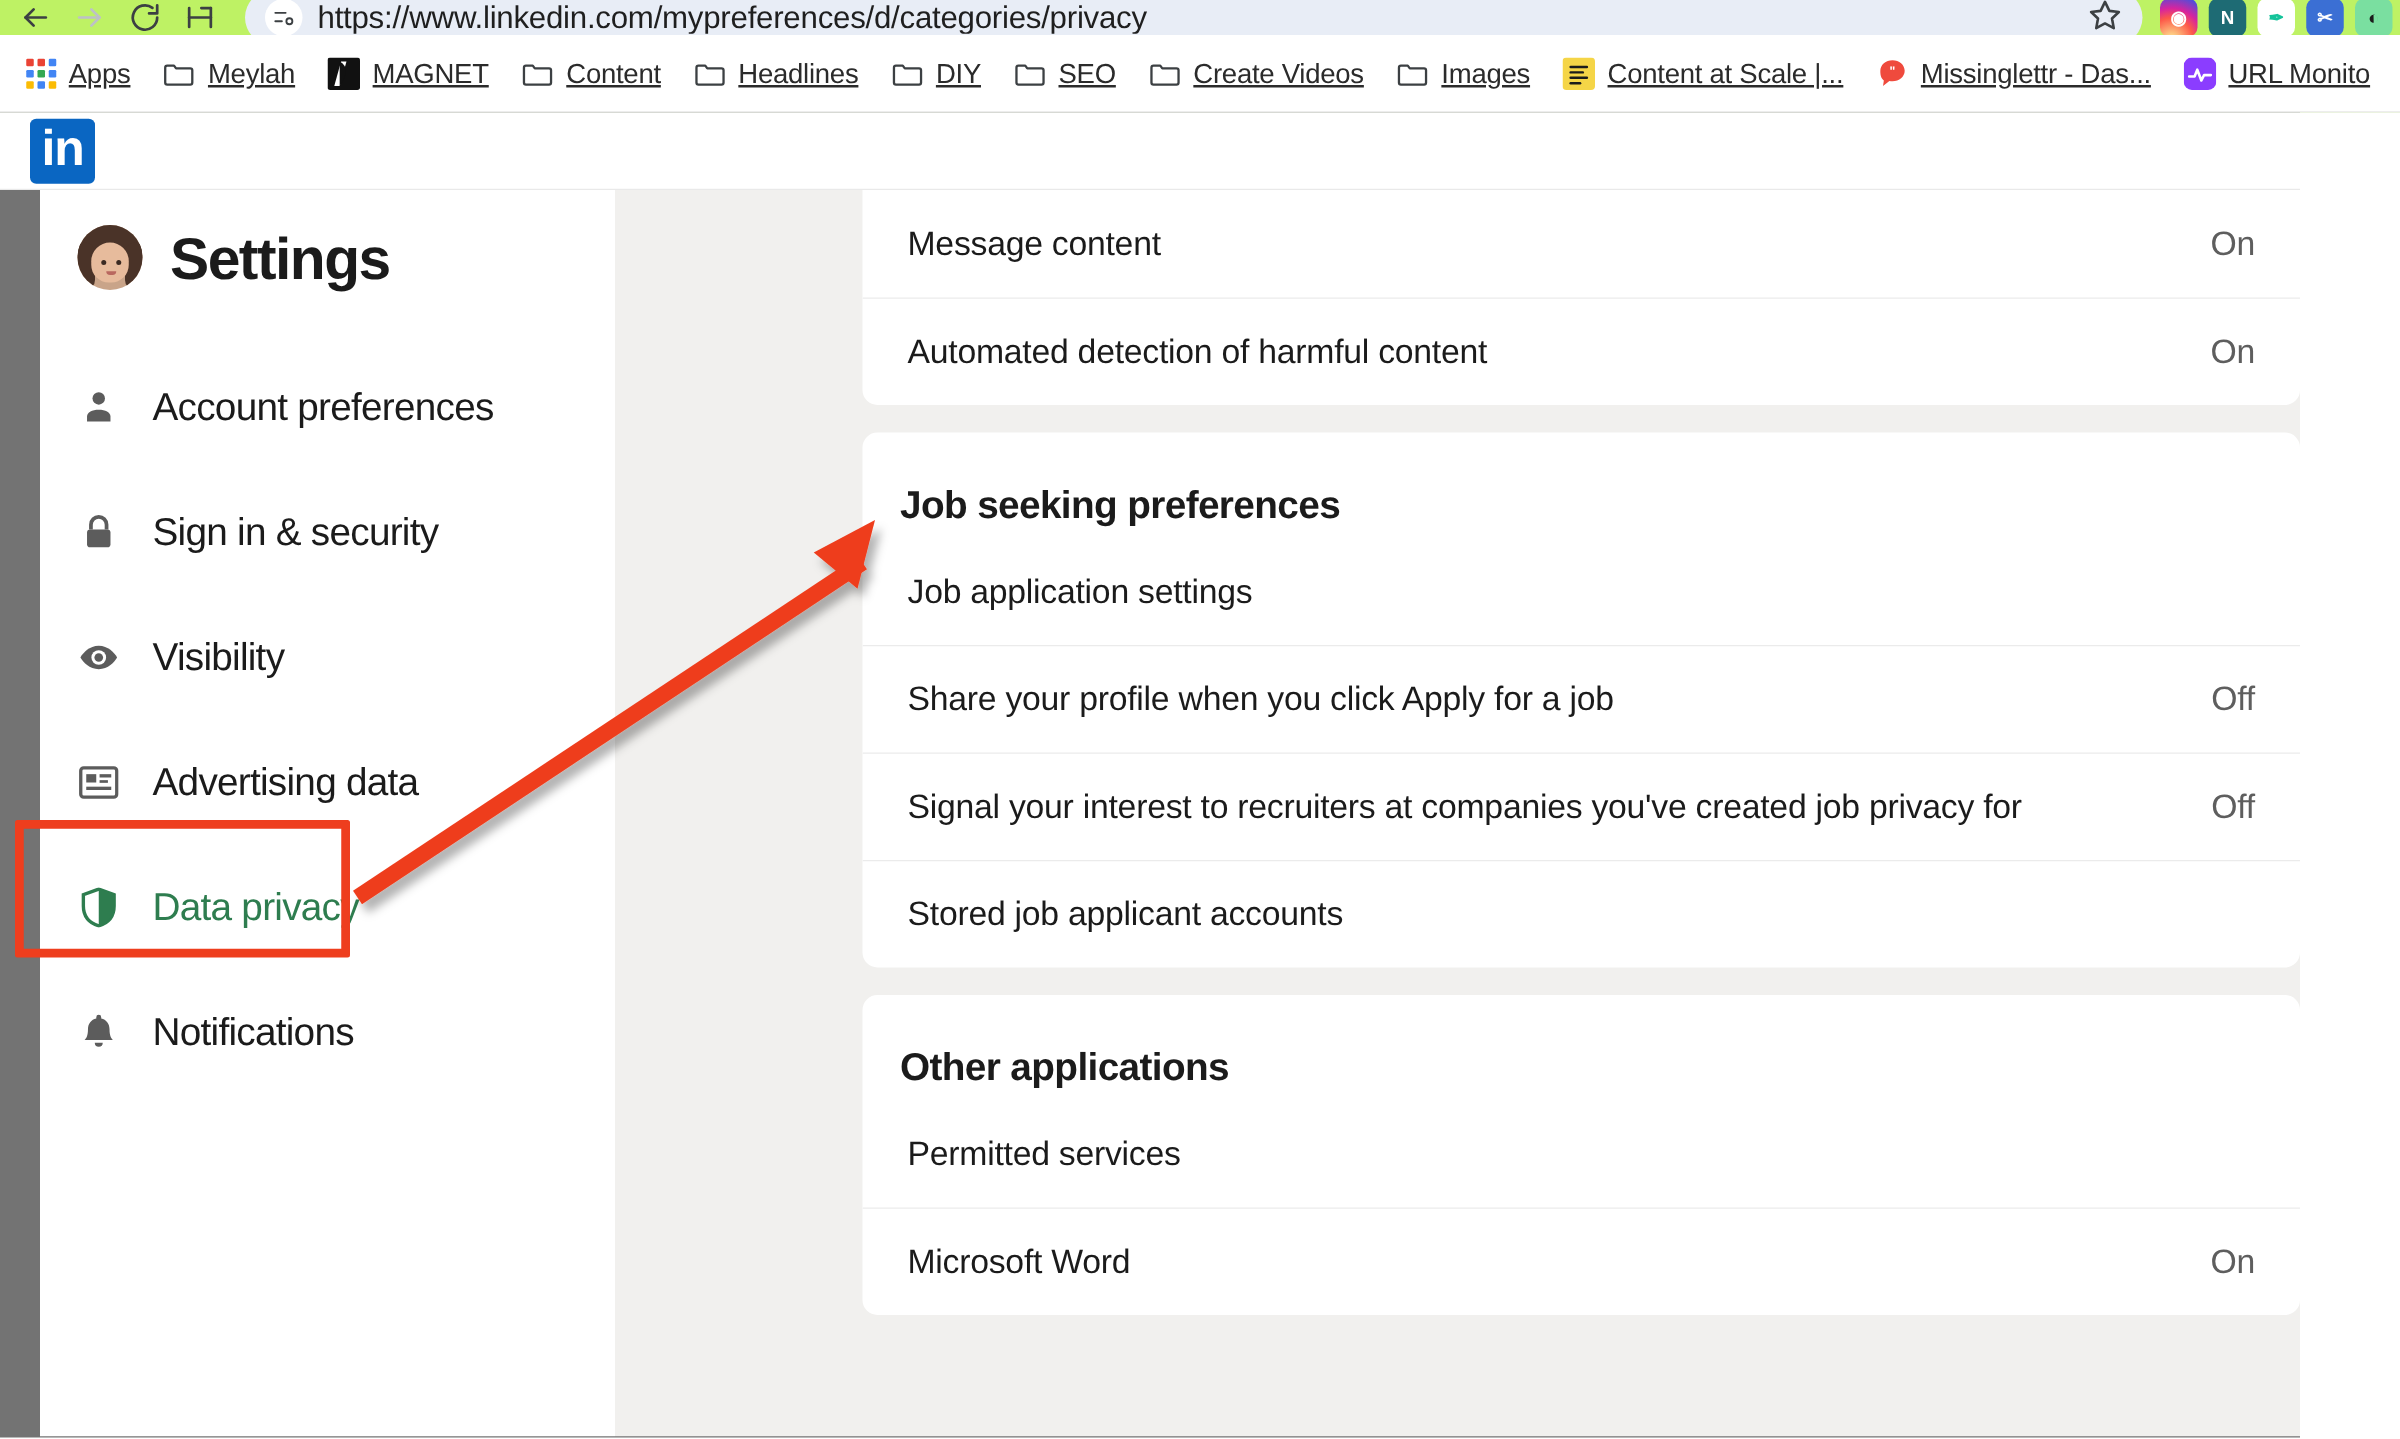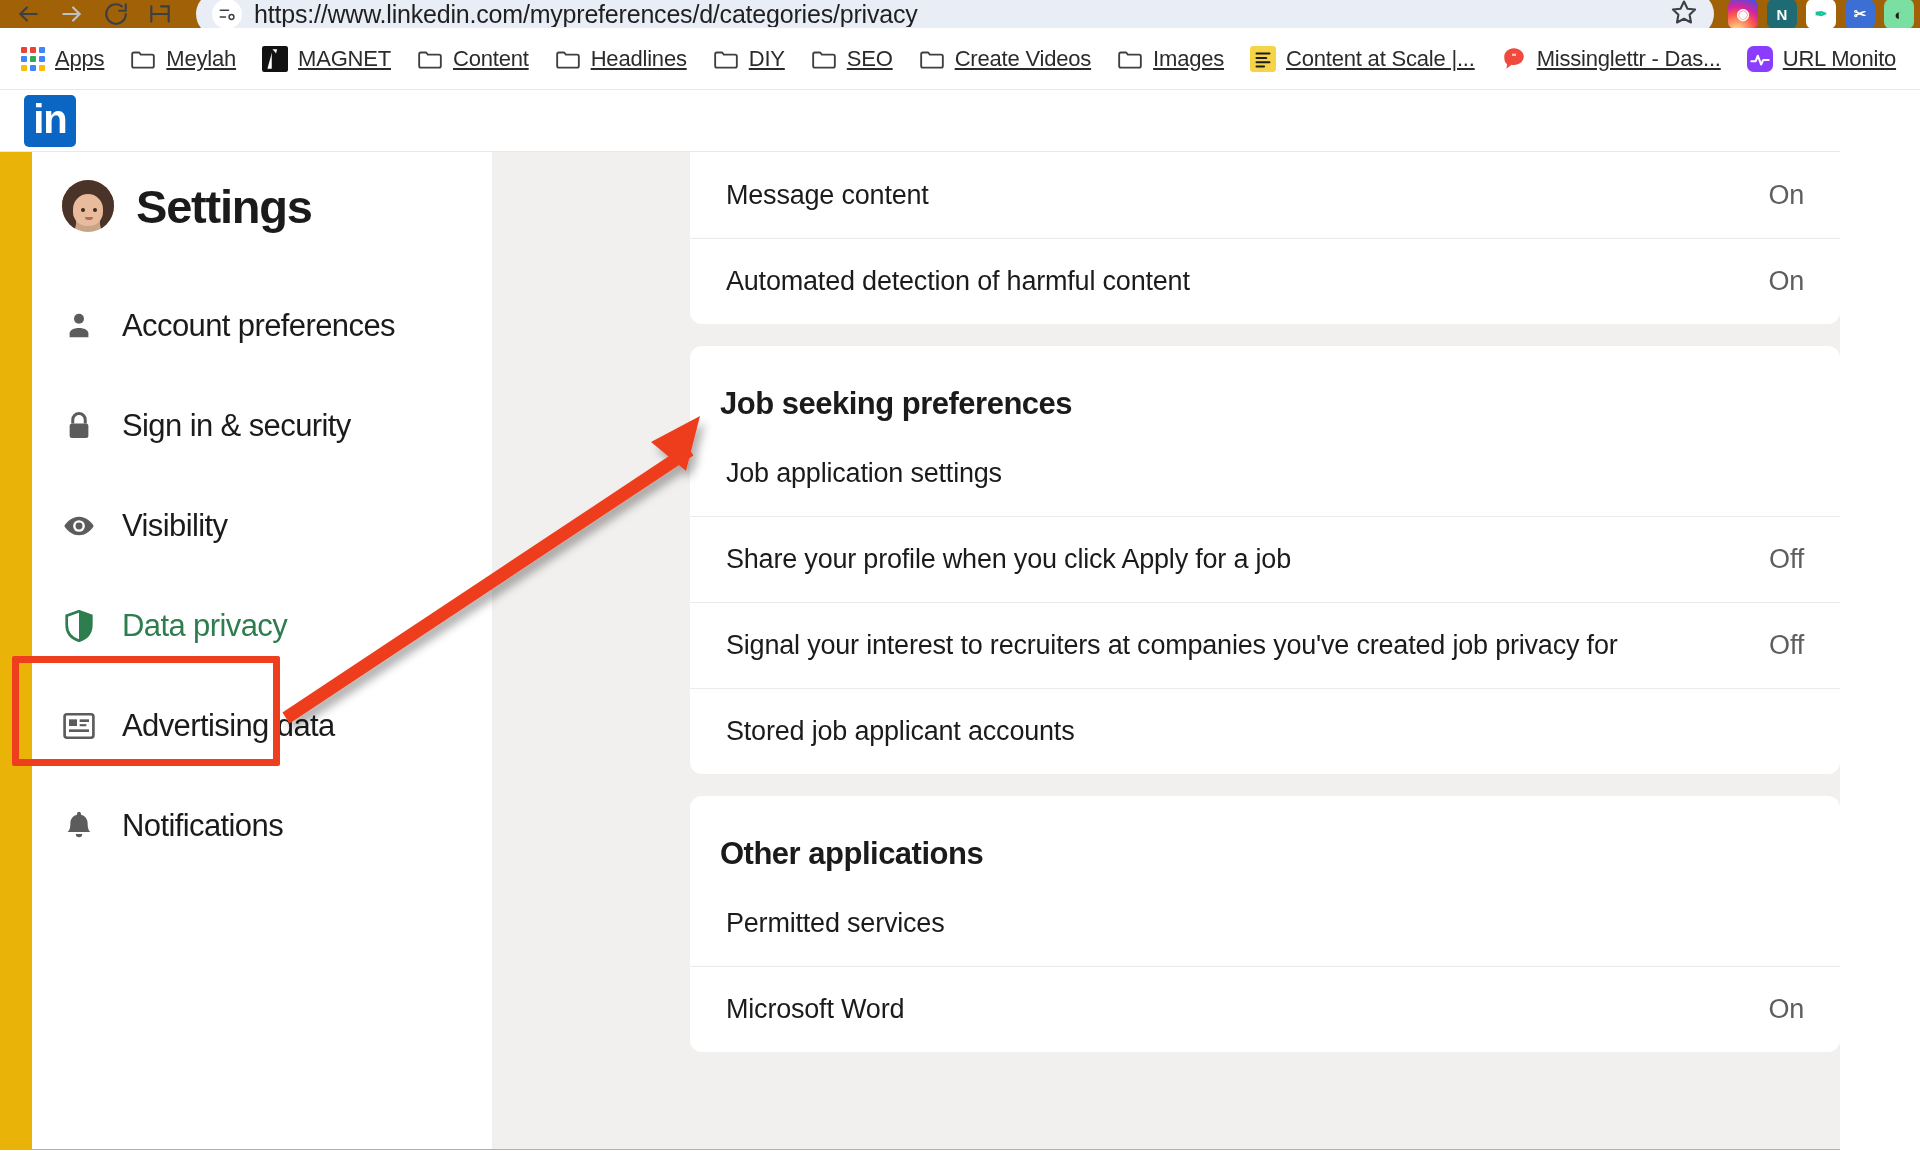--- a/index.html
+++ b/index.html
@@ -5,21 +5,21 @@
   * { box-sizing: border-box; margin: 0; padding: 0; }
   html, body {
     width: 1920px; height: 1151px;
     overflow: hidden;
     background: #ffffff;
     font-family: "Liberation Sans", sans-serif;
     -webkit-font-smoothing: antialiased;
   }
 
   
-  .browser-chrome { width: 1920px; background: #a16207; }
+  .browser-chrome { width: 1920px; background: #bef264; }
 
   .toolbar {
     position: relative;
     height: 28px;
     display: flex;
     align-items: center;
     padding: 0 6px;
     overflow: hidden;
   }
   .nav-btn {
@@ -118,21 +118,21 @@
     display: grid;
     grid-template-columns: repeat(3, 6px);
     grid-template-rows: repeat(3, 6px);
     gap: 3px;
   }
   .apps-grid i { display:block; width:6px; height:6px; border-radius:1px; }
 
   .folder-ico { width: 26px; height: 22px; }
 
   
-  .page { position: relative; width: 1840px; height: 1060px; background:#eab308; }
+  .page { position: relative; width: 1840px; height: 1060px; background:#737373; }
 
   .li-header {
     height: 62px;
     background: #ffffff;
     display: flex;
     align-items: center;
     padding-left: 24px;
     border-bottom: 1px solid #e9e9e9;
   }
   .li-logo {
@@ -511,41 +511,41 @@
           <span class="nav-ico">
             <svg width="32" height="32" viewBox="0 0 24 24">
                 <path d="M12 5C6.5 5 2.5 9.2 1 12c1.5 2.8 5.5 7 11 7s9.5-4.2 11-7c-1.5-2.8-5.5-7-11-7z" fill="#5c5c5c"></path>
                 <circle cx="12" cy="12" r="4.4" fill="#fff"></circle>
                 <circle cx="12" cy="12" r="2.6" fill="#5c5c5c"></circle>
               </svg>
           </span>
           <span class="nav-label">Visibility</span>
         </div>
 
-        <div class="nav-item active">
-          <span class="nav-ico">
-            <svg width="30" height="32" viewBox="0 0 24 26">
-                <path d="M12 1 L22 4.6 V12 c0 7-4.4 11.2-10 13 C6.4 23.2 2 19 2 12 V4.6 Z" fill="none" stroke="#2e7d4f" stroke-width="2.2"></path>
-                <path d="M12 1 L22 4.6 V12 c0 7-4.4 11.2-10 13 Z" fill="#2e7d4f"></path>
-              </svg>
-          </span>
-          <span class="nav-label">Data privacy</span>
-        </div>
-
         <div class="nav-item">
           <span class="nav-ico">
             <svg width="32" height="28" viewBox="0 0 24 20">
                 <rect x="1.2" y="1.2" width="21.6" height="17.6" rx="1.8" fill="none" stroke="#5c5c5c" stroke-width="2"></rect>
                 <rect x="4.5" y="5" width="6" height="5" fill="#5c5c5c"></rect>
                 <rect x="12.5" y="5" width="7" height="2" fill="#5c5c5c"></rect>
                 <rect x="12.5" y="8.6" width="5" height="1.6" fill="#5c5c5c"></rect>
                 <rect x="4.5" y="12.5" width="15" height="2" fill="#5c5c5c"></rect>
               </svg>
           </span>
           <span class="nav-label">Advertising data</span>
+        </div>
+
+        <div class="nav-item active">
+          <span class="nav-ico">
+            <svg width="30" height="32" viewBox="0 0 24 26">
+                <path d="M12 1 L22 4.6 V12 c0 7-4.4 11.2-10 13 C6.4 23.2 2 19 2 12 V4.6 Z" fill="none" stroke="#2e7d4f" stroke-width="2.2"></path>
+                <path d="M12 1 L22 4.6 V12 c0 7-4.4 11.2-10 13 Z" fill="#2e7d4f"></path>
+              </svg>
+          </span>
+          <span class="nav-label">Data privacy</span>
         </div>
 
         <div class="nav-item">
           <span class="nav-ico">
             <svg width="30" height="32" viewBox="0 0 24 26">
                 <path d="M12 1.5a1.6 1.6 0 0 1 1.6 1.6v.8c3.3.7 5.4 3.4 5.4 6.9 0 5 1.4 6.3 2.2 7.1H2.8C3.6 17.1 5 15.8 5 10.8c0-3.5 2.1-6.2 5.4-6.9v-.8A1.6 1.6 0 0 1 12 1.5z" fill="#5c5c5c"></path>
                 <path d="M9.4 19.6a2.6 2.6 0 0 0 5.2 0z" fill="#5c5c5c"></path>
               </svg>
           </span>
           <span class="nav-label">Notifications</span>

